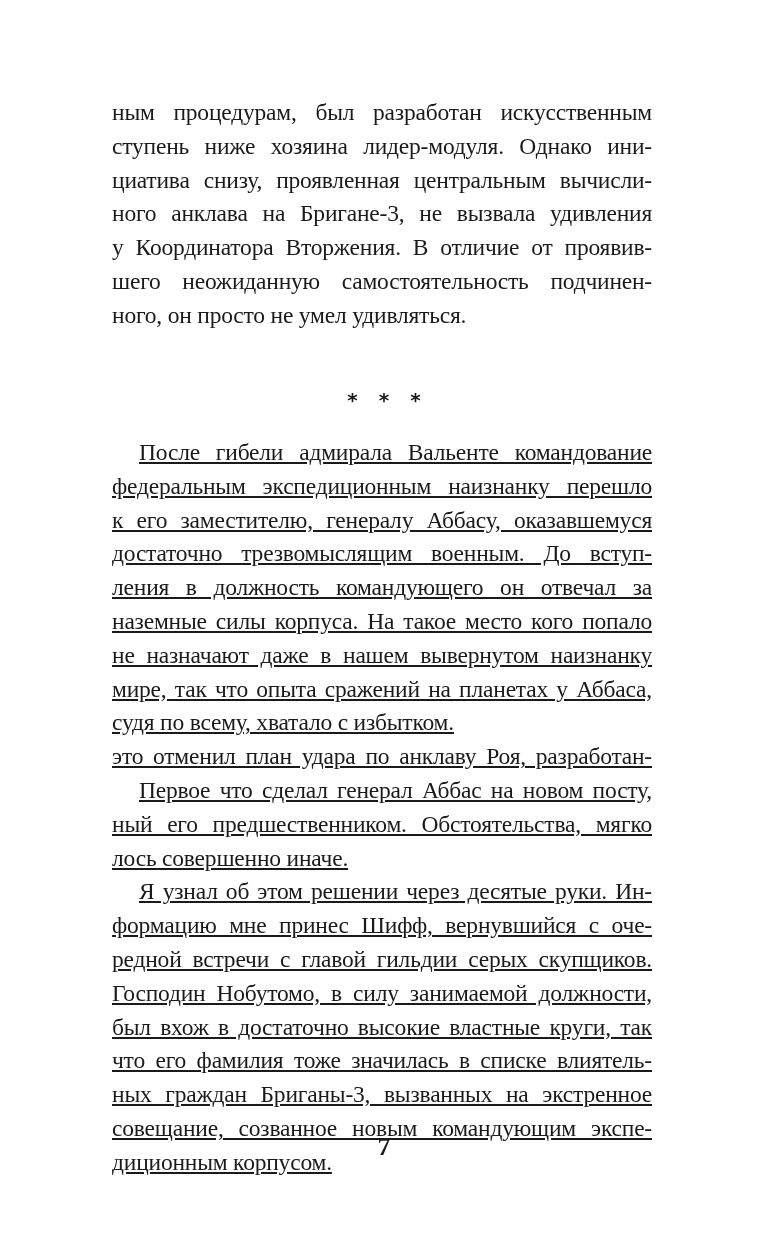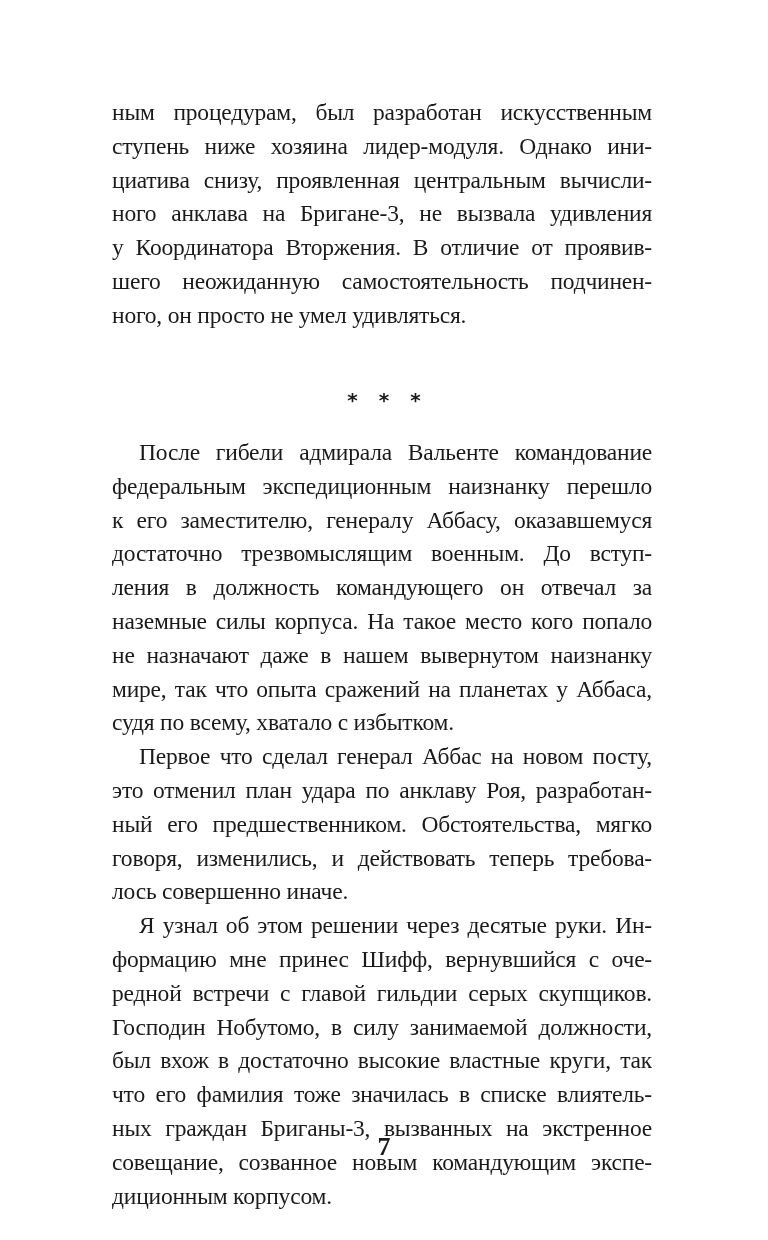--- a/index.html
+++ b/index.html
@@ -47,20 +47,21 @@
     font-weight: bold;
     font-size: 20px;
     word-spacing: 14px;
     letter-spacing: 0px;
   }
   .block2 {
     position: absolute;
     left: 112px;
     top: 436px;
     width: 540px;
+    text-decoration: underline;
   }
   .page-number {
     position: absolute;
     left: 0;
     width: 768px;
     top: 1132px;
     text-align: center;
     font-family: "Liberation Serif", serif;
     font-weight: bold;
     font-size: 26px;
@@ -84,24 +85,23 @@
 <div class="block2">
   <span class="line indent">После гибели адмирала Вальенте командование</span>
   <span class="line">федеральным экспедиционным наизнанку перешло</span>
   <span class="line">к его заместителю, генералу Аббасу, оказавшемуся</span>
   <span class="line">достаточно трезвомыслящим военным. До вступ-</span>
   <span class="line">ления в должность командующего он отвечал за</span>
   <span class="line">наземные силы корпуса. На такое место кого попало</span>
   <span class="line">не назначают даже в нашем вывернутом наизнанку</span>
   <span class="line">мире, так что опыта сражений на планетах у Аббаса,</span>
   <span class="line last">судя по всему, хватало с избытком.</span>
+  <span class="line">это отменил план удара по анклаву Роя, разработан-</span>
   <span class="line indent">Первое что сделал генерал Аббас на новом посту,</span>
-  <span class="line">это отменил план удара по анклаву Роя, разработан-</span>
   <span class="line">ный его предшественником. Обстоятельства, мягко</span>
-  <span class="line">говоря, изменились, и действовать теперь требова-</span>
   <span class="line last">лось совершенно иначе.</span>
   <span class="line indent">Я узнал об этом решении через десятые руки. Ин-</span>
   <span class="line">формацию мне принес Шифф, вернувшийся с оче-</span>
   <span class="line">редной встречи с главой гильдии серых скупщиков.</span>
   <span class="line">Господин Нобутомо, в силу занимаемой должности,</span>
   <span class="line">был вхож в достаточно высокие властные круги, так</span>
   <span class="line">что его фамилия тоже значилась в списке влиятель-</span>
   <span class="line">ных граждан Бриганы-3, вызванных на экстренное</span>
   <span class="line">совещание, созванное новым командующим экспе-</span>
   <span class="line last">диционным корпусом.</span>

